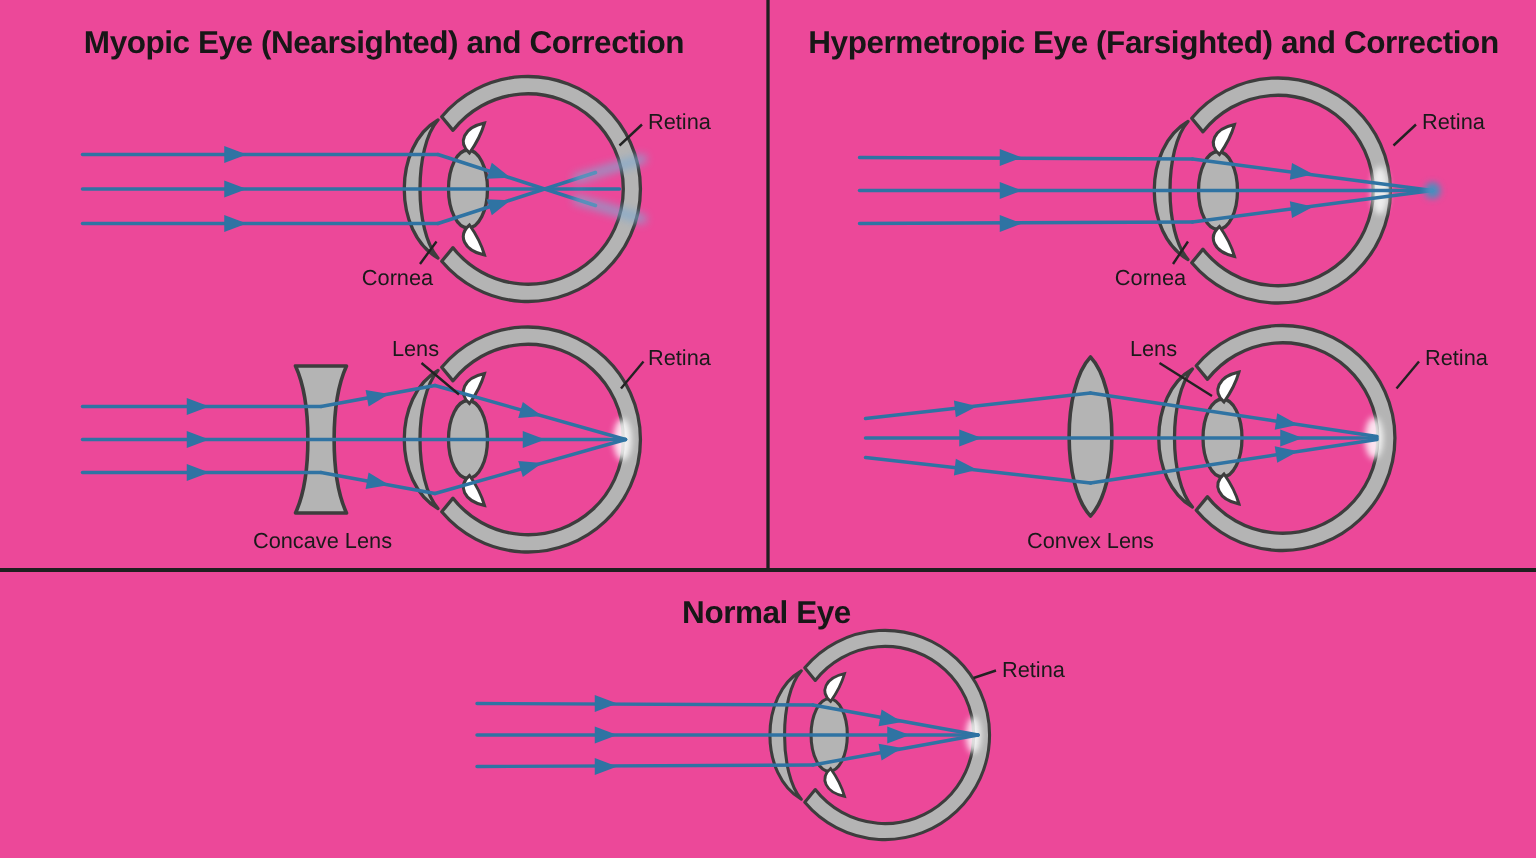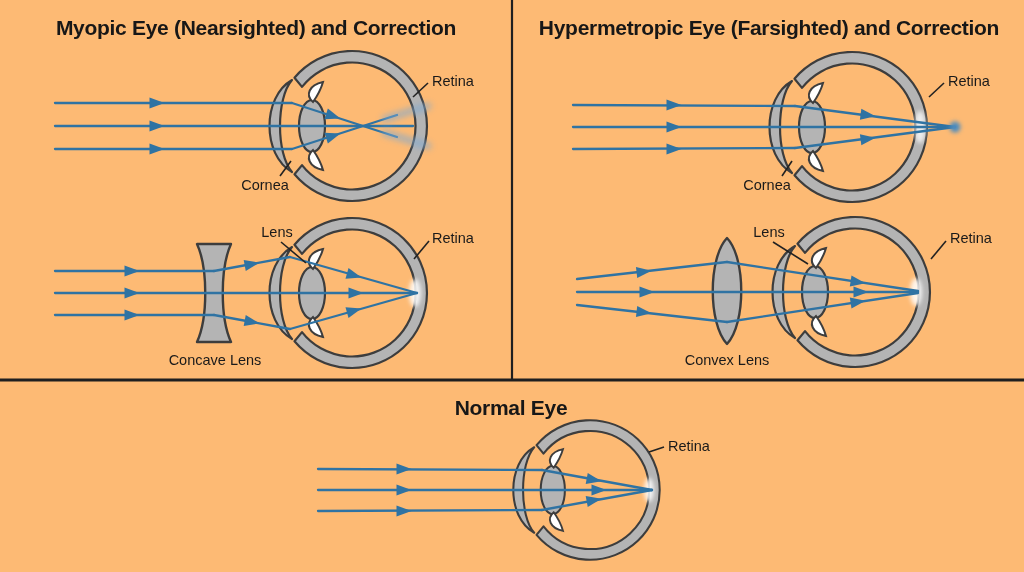--- a/index.html
+++ b/index.html
@@ -1,16 +1,16 @@
 <!DOCTYPE html>
 <html><head>
 <meta charset="utf-8">
 <style>
   html,body{margin:0;padding:0;background:#ffffff;}
-  .canvas{position:relative;width:1024px;height:572px;background:#fdba74;overflow:hidden;}
+  .canvas{position:relative;width:1024px;height:572px;background:#ec4899;overflow:hidden;}
   svg{display:block;}
   .title{font-family:"Liberation Sans",sans-serif;font-weight:700;font-size:21px;fill:#171717;letter-spacing:-0.3px;}
   .lbl{font-family:"Liberation Sans",sans-serif;font-weight:400;font-size:14.5px;fill:#1a1a1a;}
   .ray{stroke:#2f73a3;stroke-width:2.3;fill:none;stroke-linecap:round;}
   .ptr{stroke:#222222;stroke-width:1.6;fill:none;}
   .arrow{fill:#2f73a3;}
   .divider{stroke:#1f1f1f;}
 </style>
 </head>
 <body>

